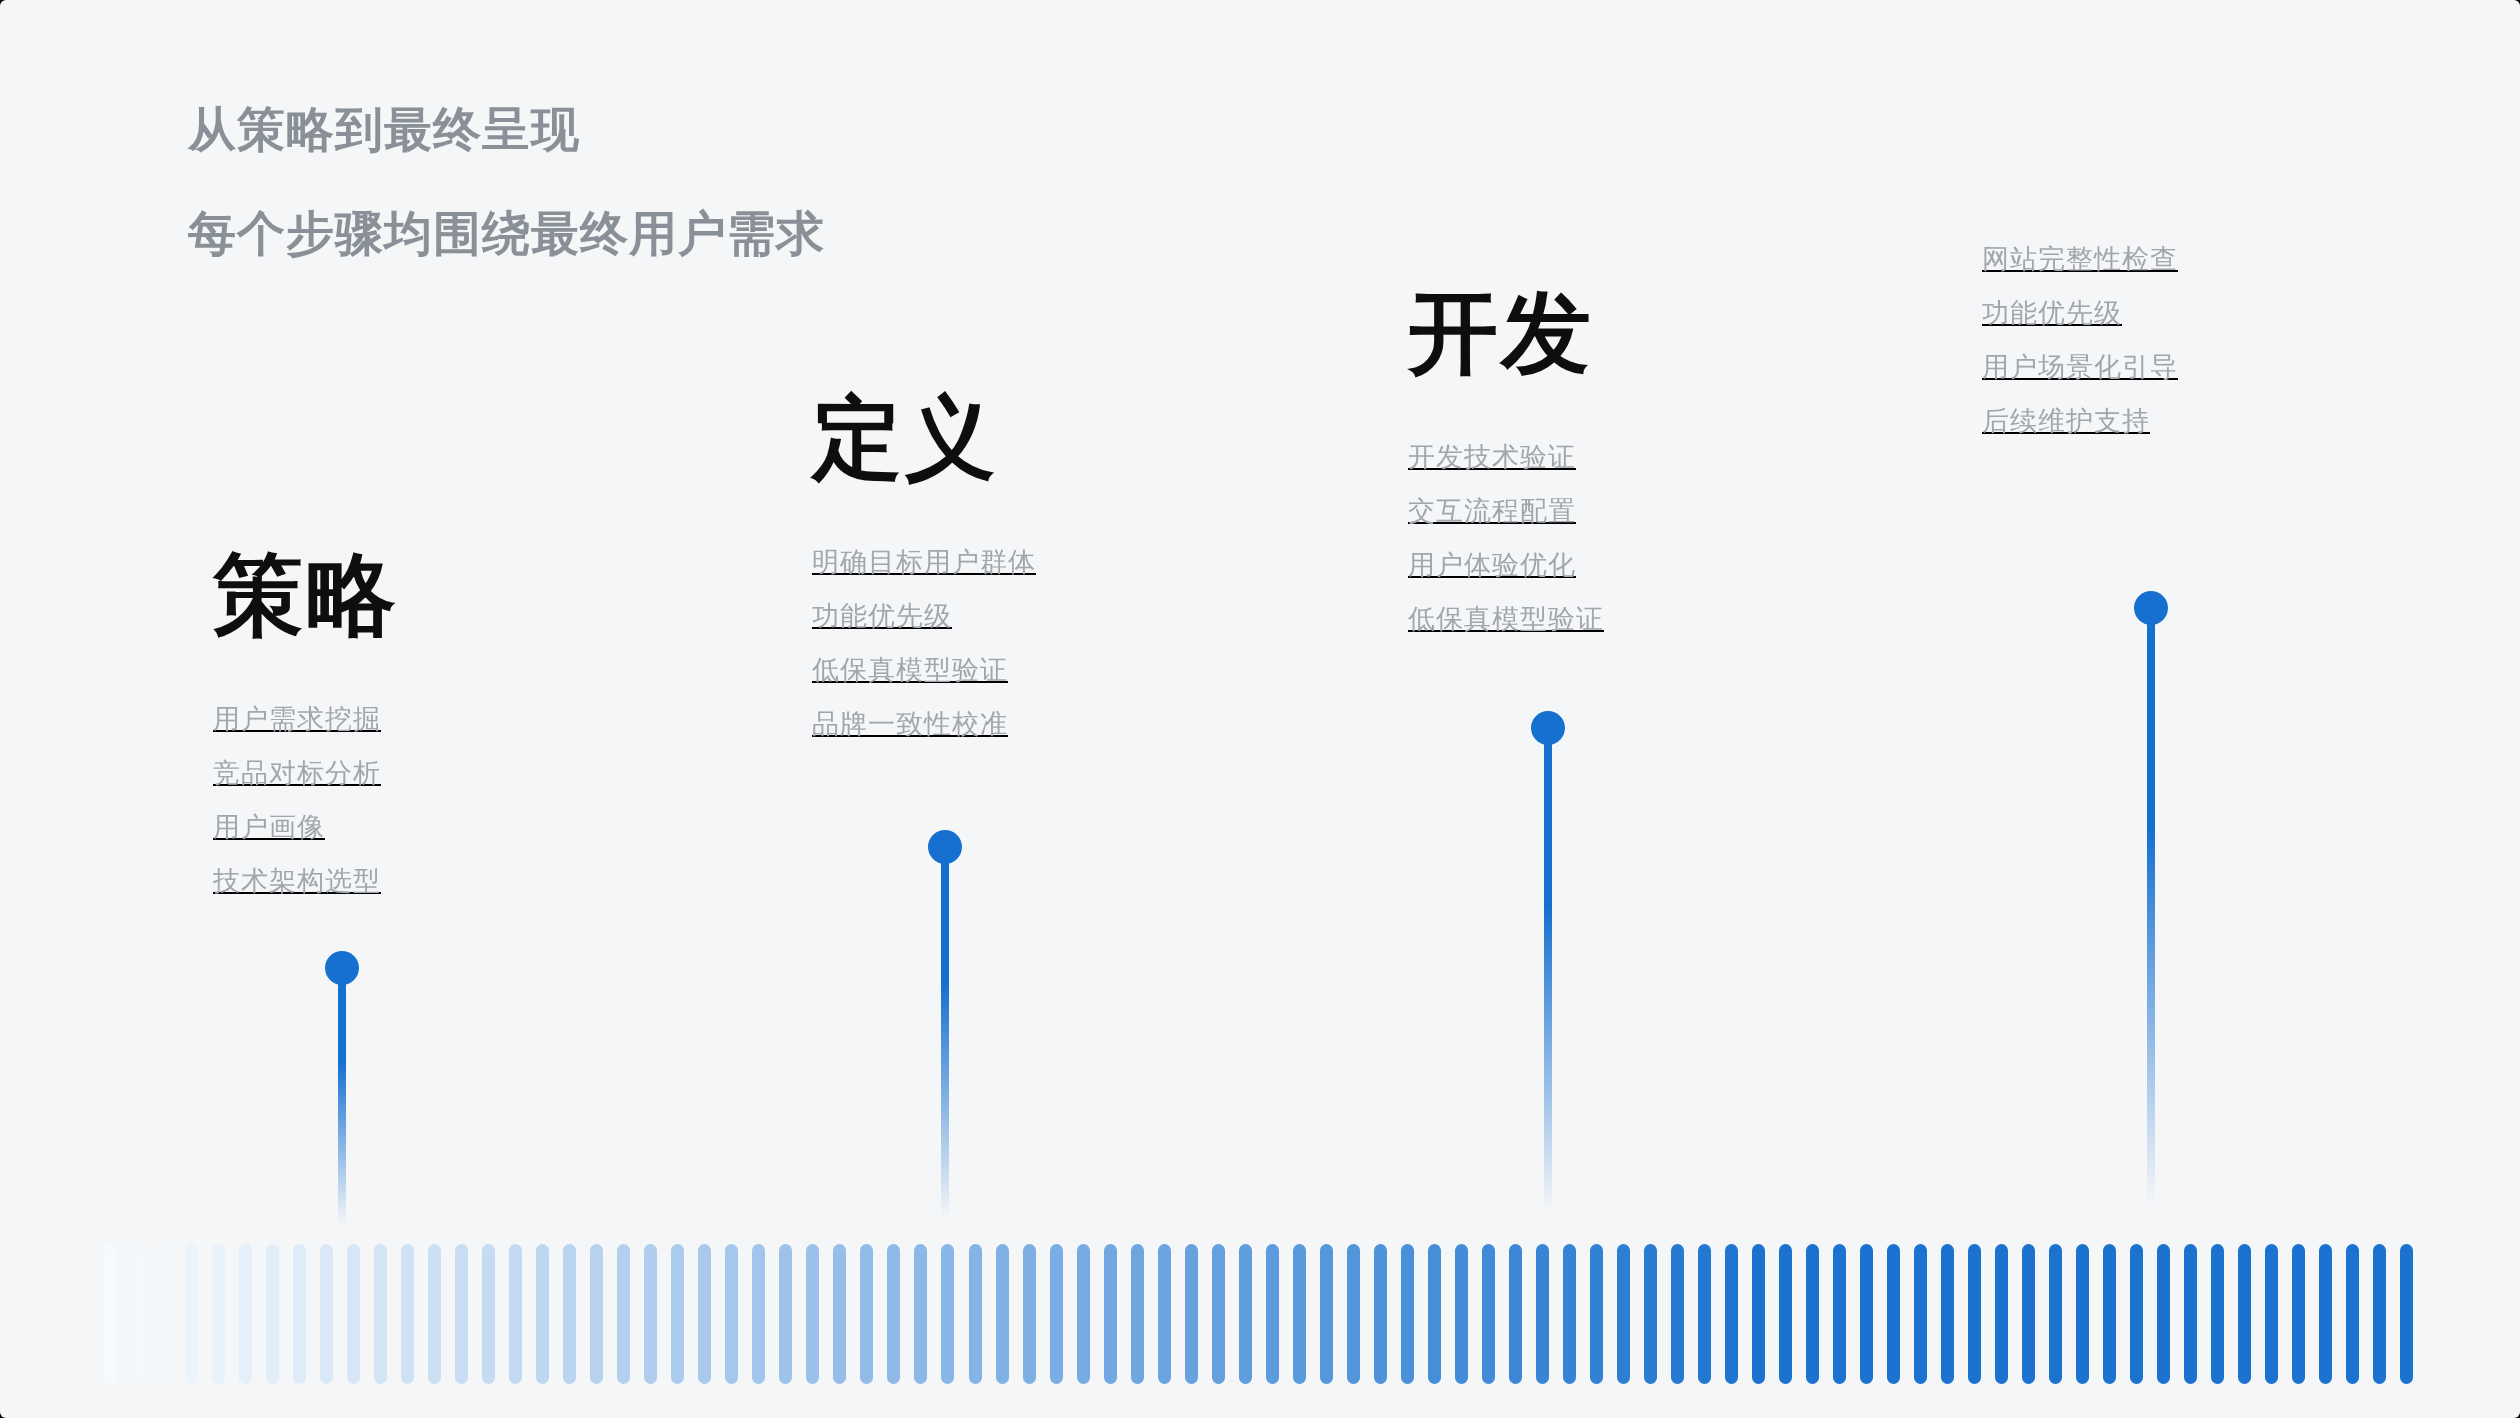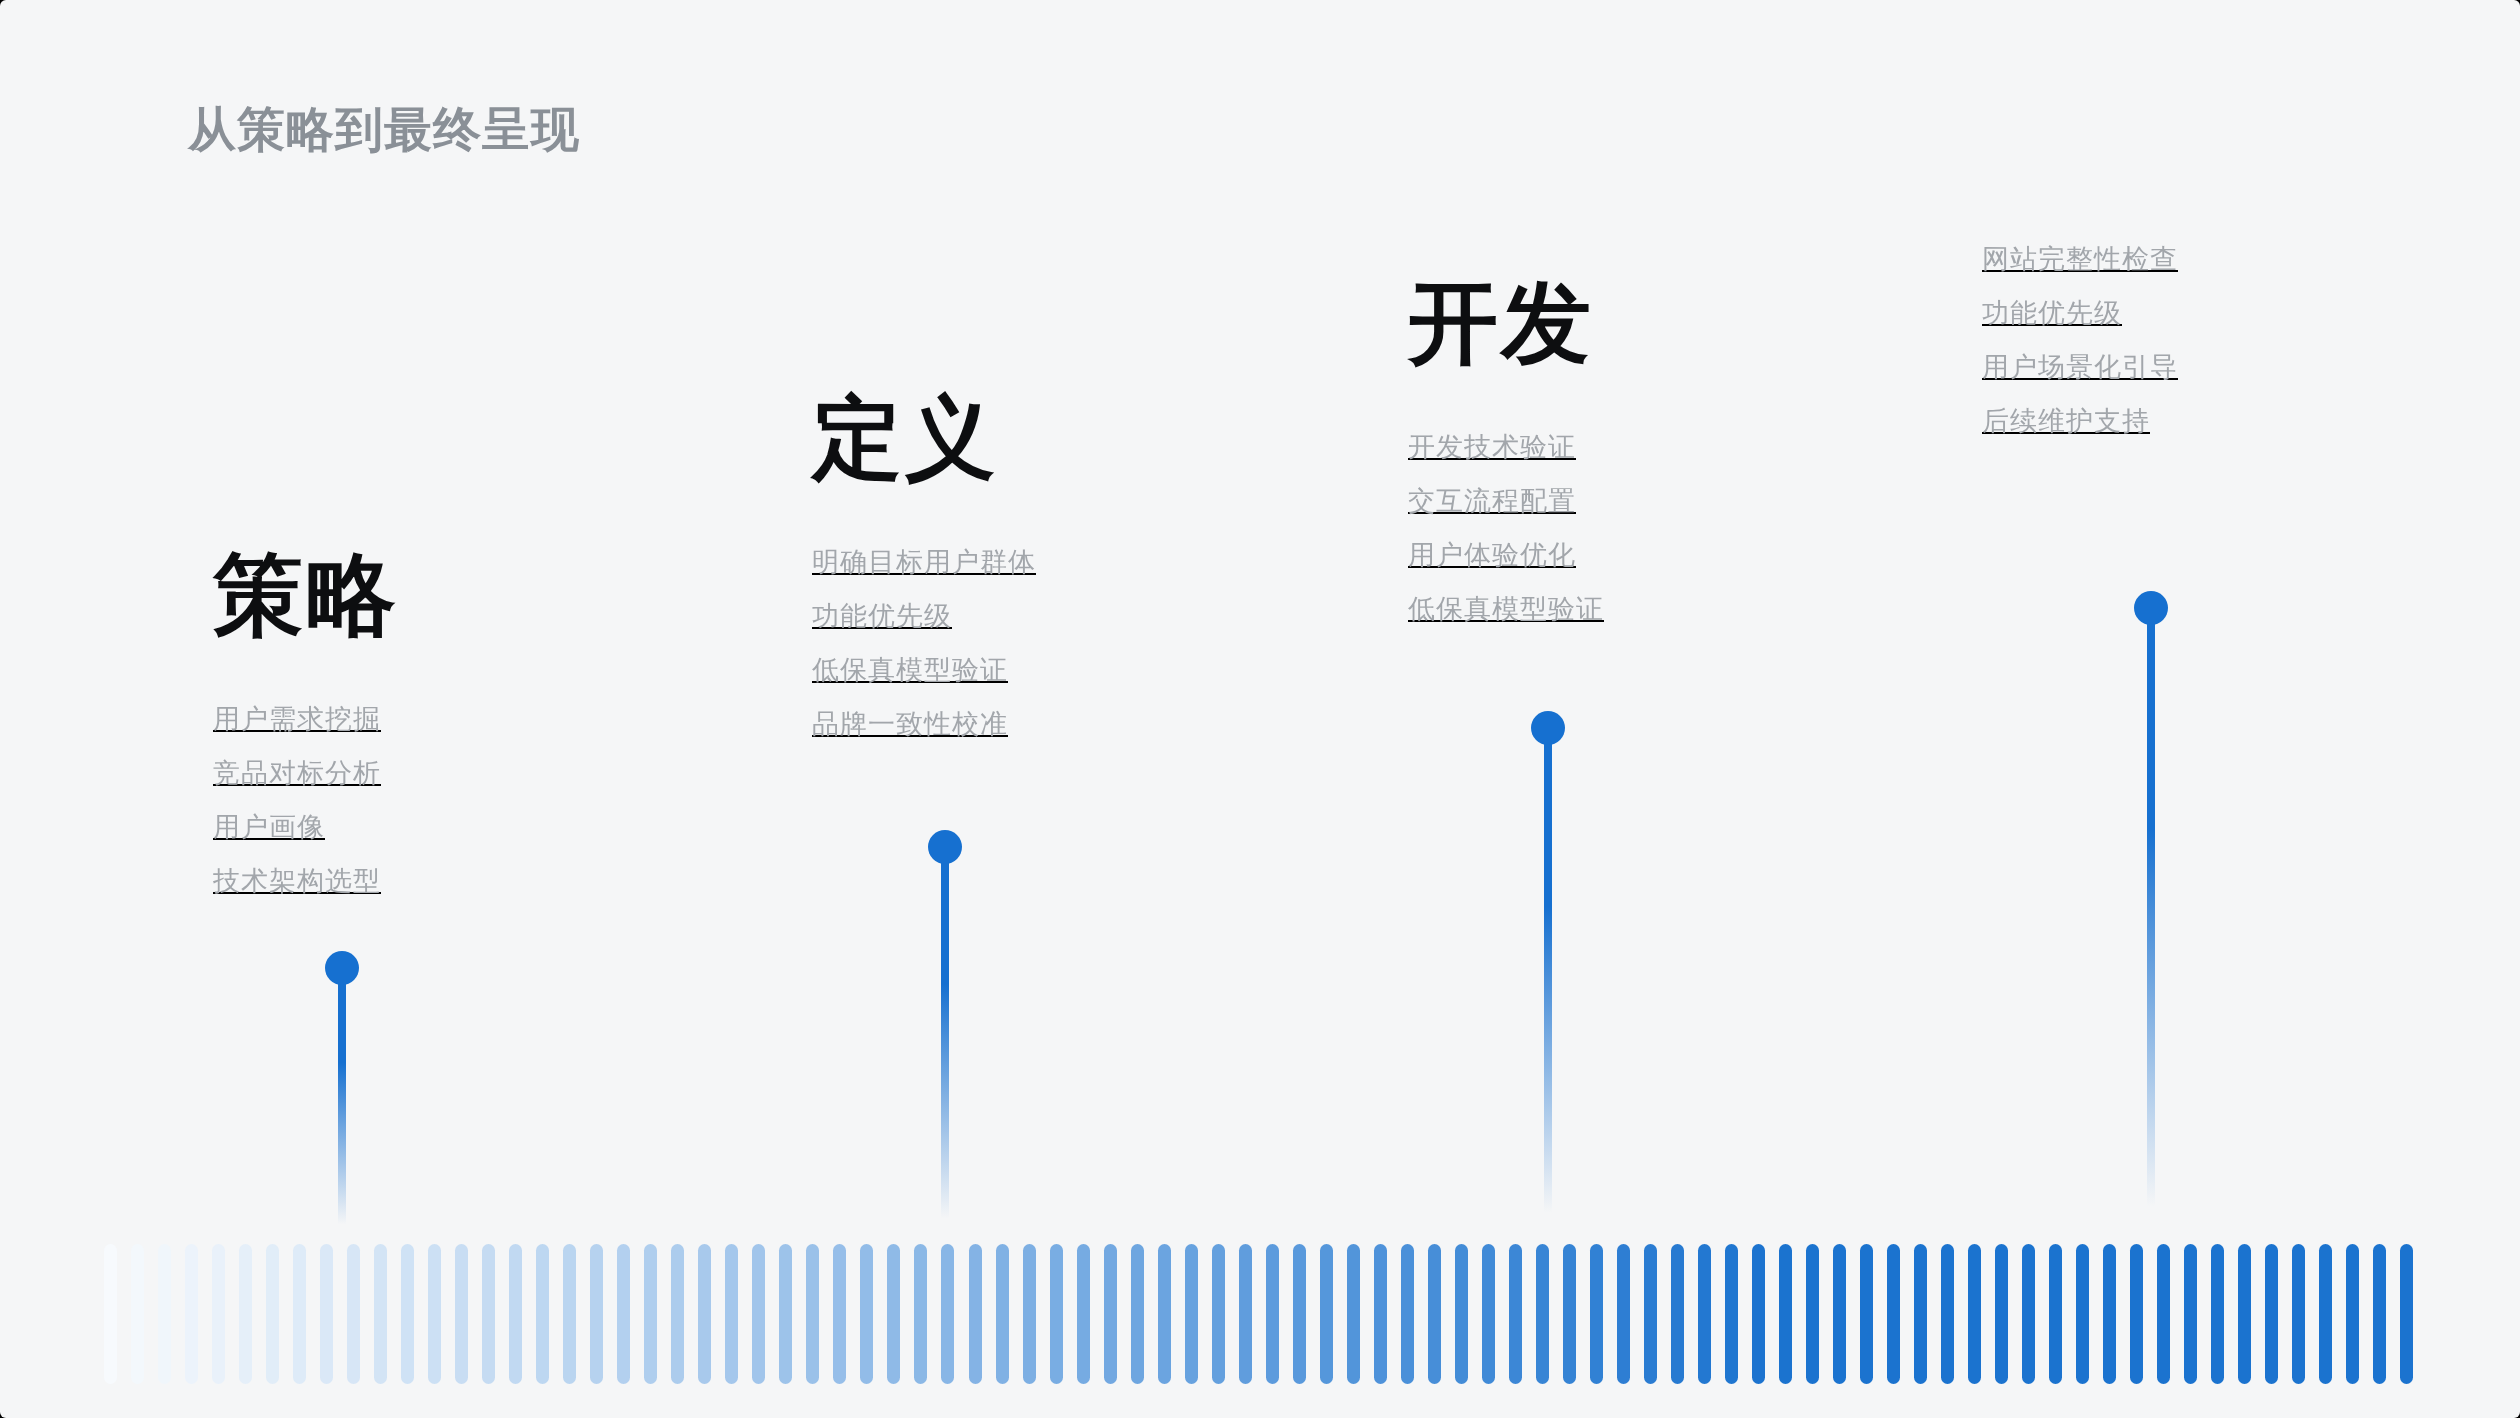--- a/index.html
+++ b/index.html
@@ -87,20 +87,21 @@
     flex: 0 0 auto;
   }
 </style>
 </head>
 <body style="background: rgb(0, 0, 0);">
 
 <div class="card">
 
   <div class="header">
     <div>从策略到最终呈现</div>
+    <div>每个步骤均围绕最终用户需求</div>
   </div>
 
   <section class="stage" style="left:213px; top:550px">
     <h2 class="stage-title">策略</h2>
     <ul class="stage-items">
       <li>用户需求挖掘</li>
       <li>竞品对标分析</li>
       <li>用户画像</li>
       <li>技术架构选型</li>
     </ul>
@@ -109,21 +110,21 @@
   <section class="stage" style="left:812px; top:393px">
     <h2 class="stage-title">定义</h2>
     <ul class="stage-items">
       <li>明确目标用户群体</li>
       <li>功能优先级</li>
       <li>低保真模型验证</li>
       <li>品牌一致性校准</li>
     </ul>
   </section>
 
-  <section class="stage" style="left:1408px; top:278px">
+  <section class="stage" style="left:1408px; top:288px">
     <h2 class="stage-title">开发</h2>
     <ul class="stage-items">
       <li>开发技术验证</li>
       <li>交互流程配置</li>
       <li>用户体验优化</li>
       <li>低保真模型验证</li>
     </ul>
   </section>
 
   <section class="stage" style="left:1982px; top:180px">

